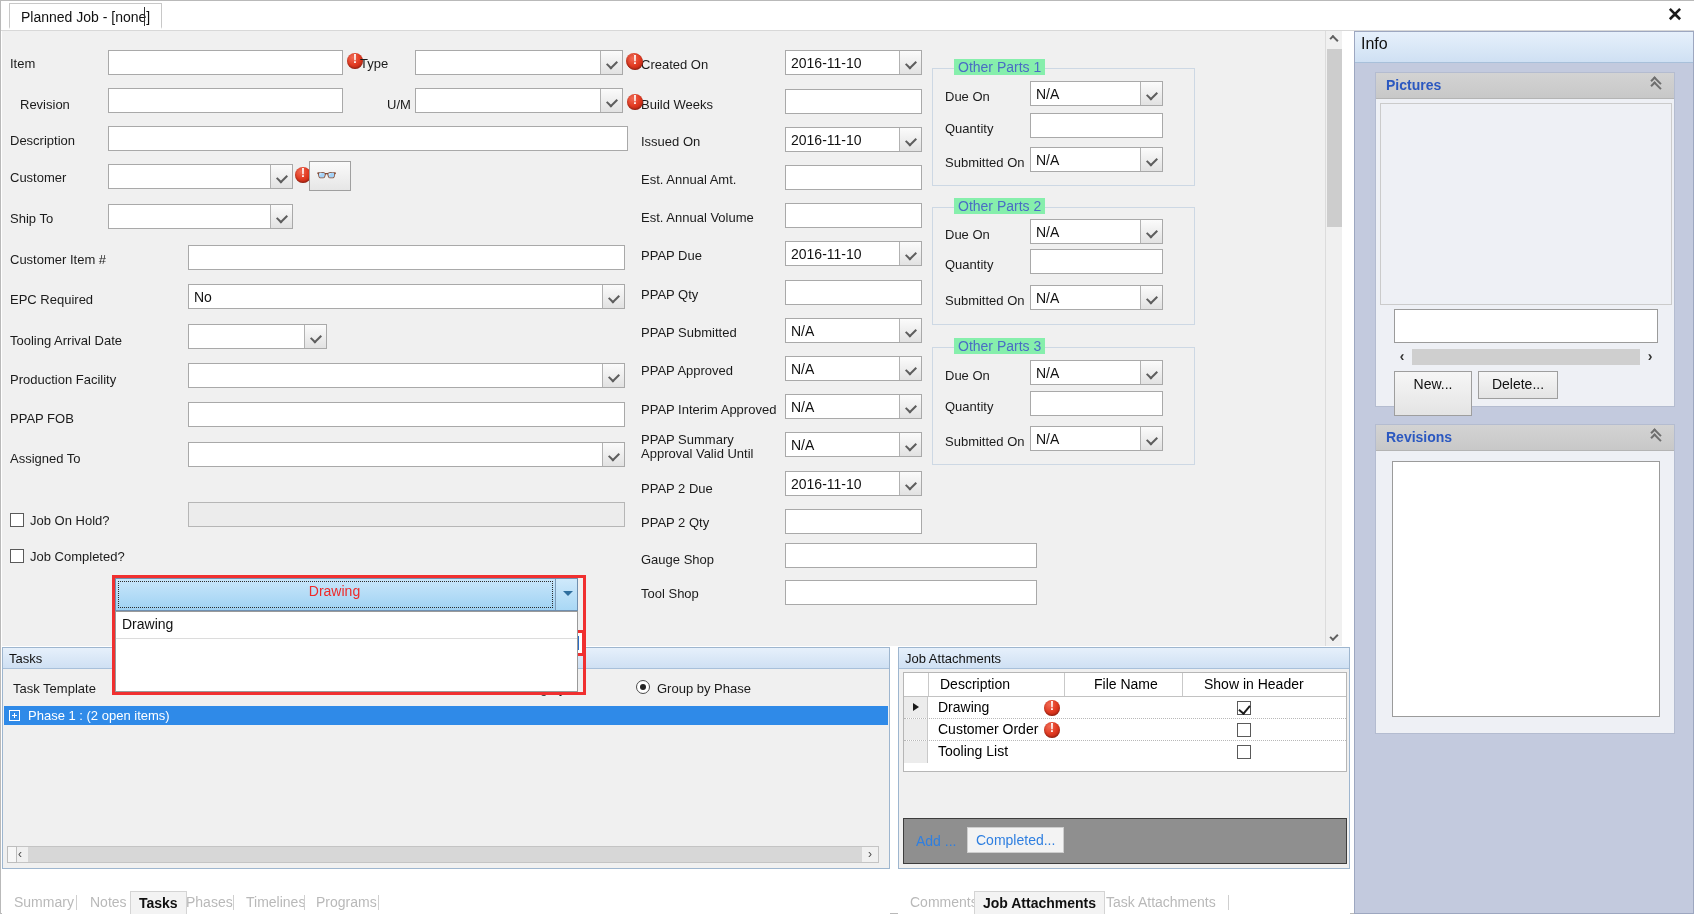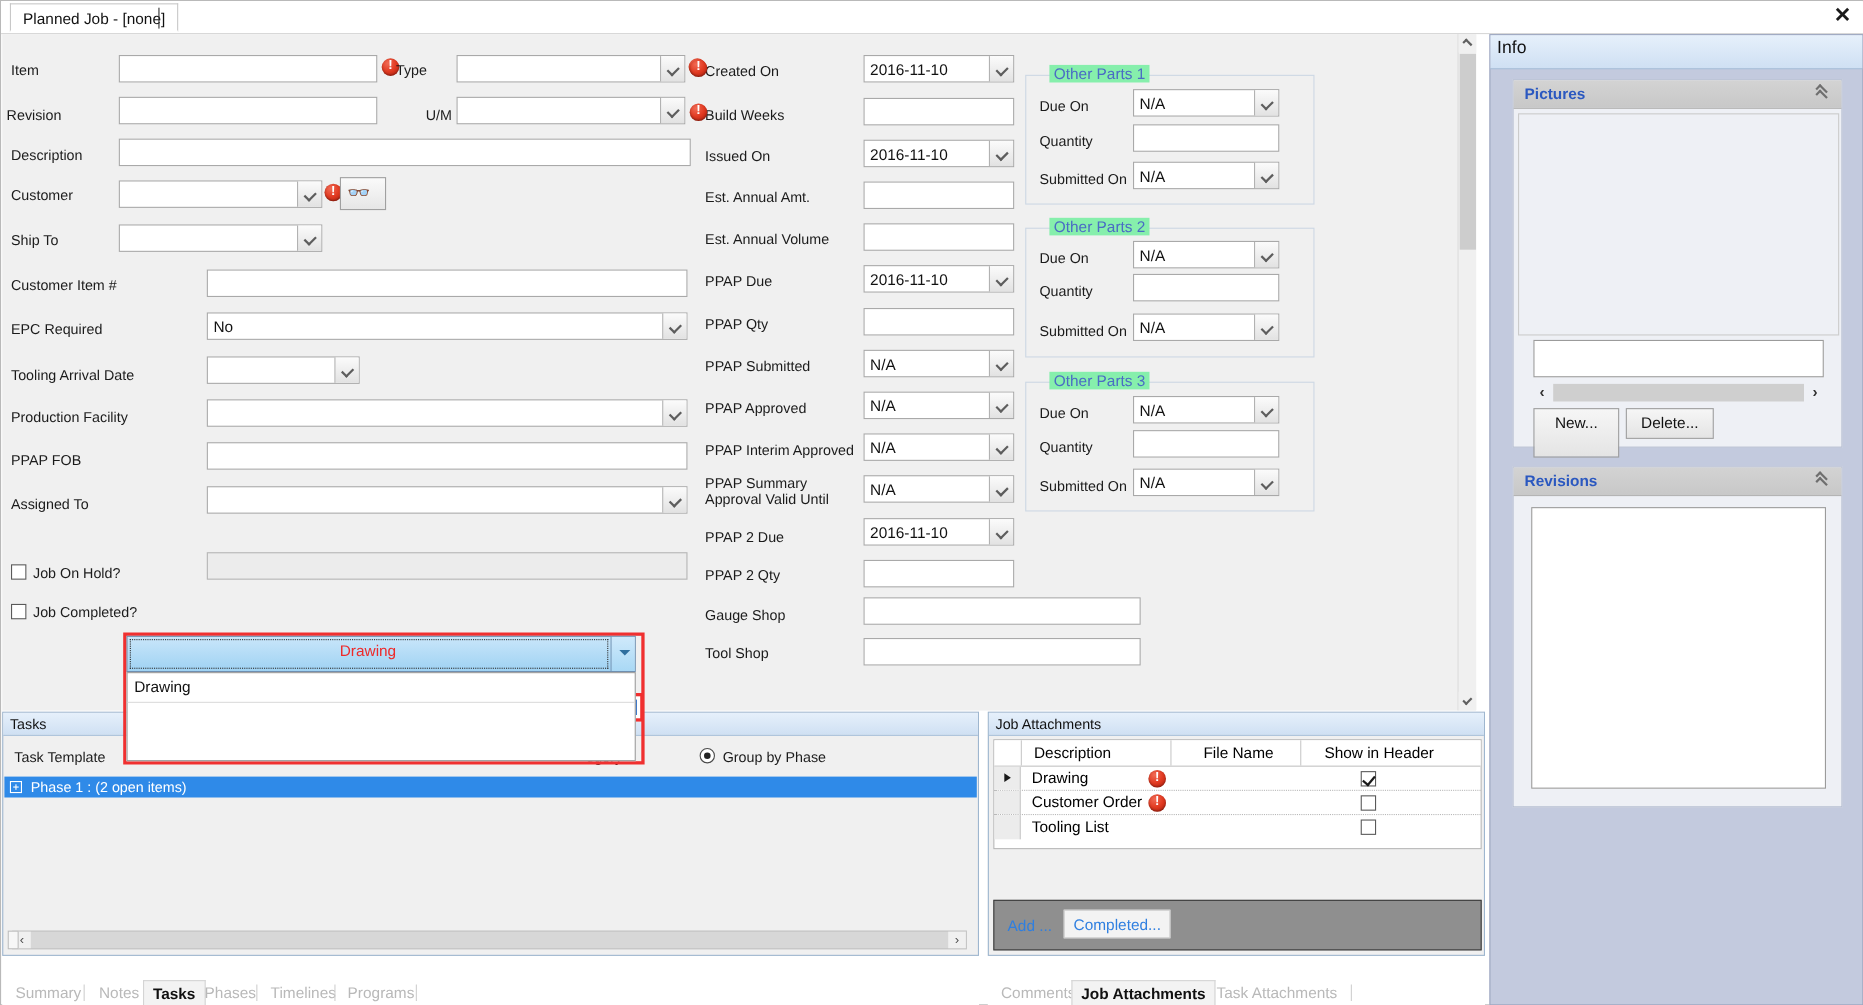--- a/index.html
+++ b/index.html
@@ -432,21 +432,21 @@
     <div class="tabcaret"></div>
     <div class="closebtn">✕</div>
   </div>
 
   <div class="formarea">
 
     <div class="lbl" style="left:8px; top:25px;">Item</div>
     <div class="tb" style="left:106px; top:19px; width:235px;"></div>
     <div class="err" style="left:345px; top:22px;"></div>
 
-    <div class="lbl" style="left:4px; top:66px;">Revision</div>
+    <div class="lbl" style="left:18px; top:66px;">Revision</div>
     <div class="tb" style="left:106px; top:57px; width:235px;"></div>
 
     <div class="lbl" style="left:8px; top:102px;">Description</div>
     <div class="tb" style="left:106px; top:95px; width:520px;"></div>
 
     <div class="lbl" style="left:8px; top:139px;">Customer</div>
     <div class="cb" style="left:106px; top:133px; width:185px;">
       <span></span>
       <span class="arrow"></span>
     </div>

